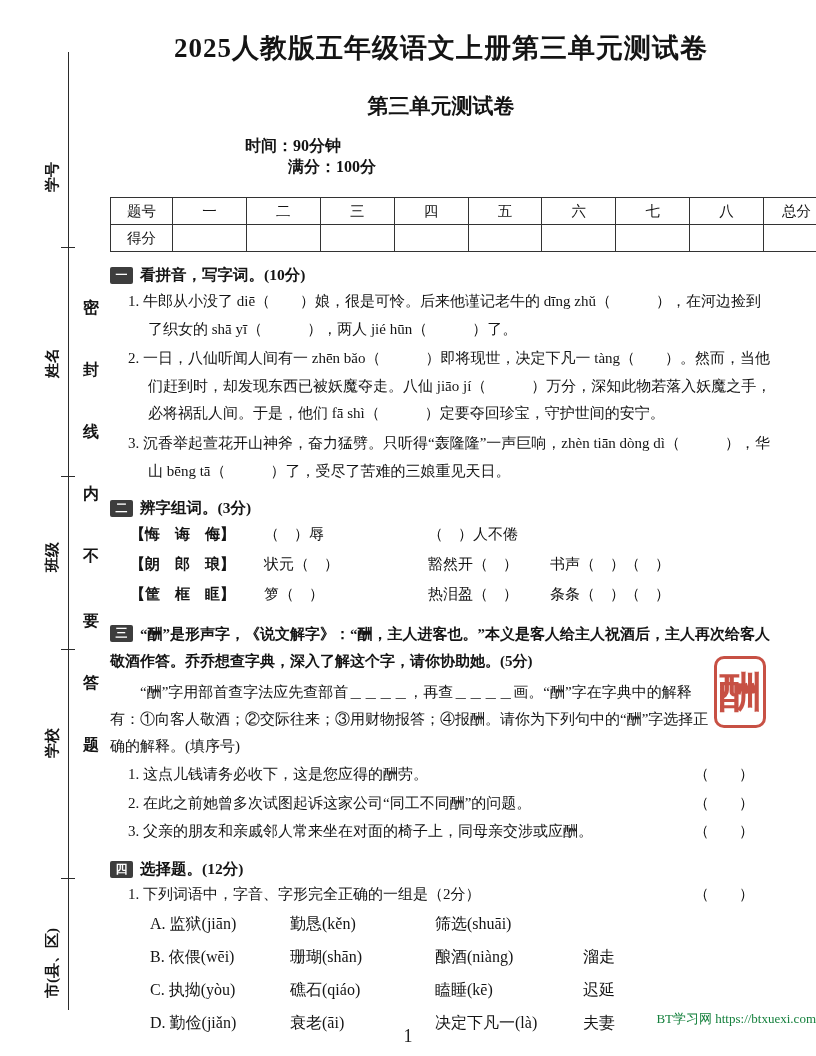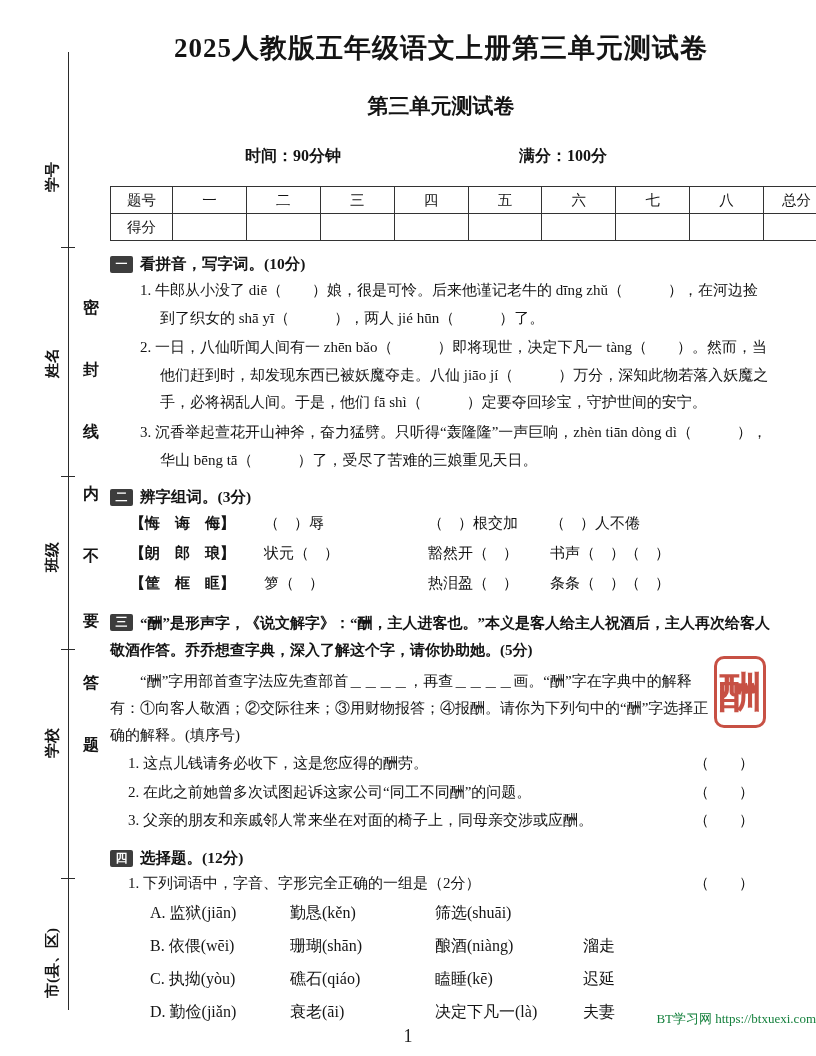--- a/index.html
+++ b/index.html
@@ -20,37 +20,37 @@
     position:absolute; white-space:nowrap; font-weight:bold; font-size:15px;
     transform:translate(-50%,-50%) rotate(-90deg);
   }
   .seal-char { position:absolute; left:82px; width:18px; text-align:center;
     font-weight:bold; font-size:16px; }
 
   
   .main { position:absolute; left:110px; top:30px; width:662px; }
   .title { text-align:center; font-size:27px; font-weight:bold; letter-spacing:1px; }
   .subtitle { text-align:center; font-size:21px; font-weight:bold; margin-top:26px; }
-  .meta-row { display:flex; margin-top:26px; font-size:16px; font-weight:bold; }
+  .meta-row { display:flex; margin-top:16px; font-size:16px; font-weight:bold;flex-direction:column; }
   .meta-row .t1 { margin-left:135px; }
   .meta-row .t2 { margin-left:178px; }
 
   table.score { border-collapse:collapse; width:720px; margin-top:19px; table-layout:fixed; }
   table.score td, table.score th {
     border:1px solid #333; height:27px; text-align:center; font-size:14.5px; font-weight:normal;
   }
   td.c0 { width:62px; } td.c9 { width:66px; }
 
   .sec-head { display:flex; align-items:center; gap:7px; margin-top:13px;
     font-weight:bold; font-size:15.5px; }
   .badge { background:#3d3d3d; color:#fff; min-width:23px; height:17px; line-height:17px;
     text-align:center; font-size:12px; border-radius:2px; flex:0 0 auto; }
   .badge.fl { float:left; margin:4px 7px 0 0; }
 
-  .item { margin-left:30px; padding-left:20px; text-indent:-20px;
+  .item { margin-left:18px; padding-left:20px; text-indent:-20px;
     font-size:15px; line-height:1.84; margin-top:2px; }
 
   .zgrid { display:grid; grid-template-columns:134px 164px 122px auto;
     margin-left:20px; font-size:15px; line-height:2.0; }
   .zgrid .g0 { font-weight:bold; }
 
   .para { font-size:15px; line-height:1.8; margin-top:4px; }
   .para.bold { font-weight:bold; }
   .para.ind { text-indent:2em; }
 
@@ -145,21 +145,20 @@
     <div class="item">2. 一日，八仙听闻人间有一 zhēn bǎo（　　　）即将现世，决定下凡一 tàng（　　）。然而，当他们赶到时，却发现东西已被妖魔夺走。八仙 jiāo jí（　　　）万分，深知此物若落入妖魔之手，必将祸乱人间。于是，他们 fā shì（　　　）定要夺回珍宝，守护世间的安宁。</div>
     <div class="item">3. 沉香举起萱花开山神斧，奋力猛劈。只听得“轰隆隆”一声巨响，zhèn tiān dòng dì（　　　），华山 bēng tā（　　　）了，受尽了苦难的三娘重见天日。</div>
 
     <div class="sec-head">
       <span class="badge">二</span>
       <span>辨字组词。(3分)</span>
     </div>
     <div class="zgrid">
       <span class="g0">【悔　诲　侮】</span>
       <span>（　）辱</span>
-      <span>（　）根交加</span>
       <span>（　）人不倦</span>
     </div>
     <div class="zgrid">
       <span class="g0">【朗　郎　琅】</span>
       <span>状元（　）</span>
       <span>豁然开（　）</span>
       <span>书声（　）（　）</span>
     </div>
     <div class="zgrid">
       <span class="g0">【筐　框　眶】</span>

